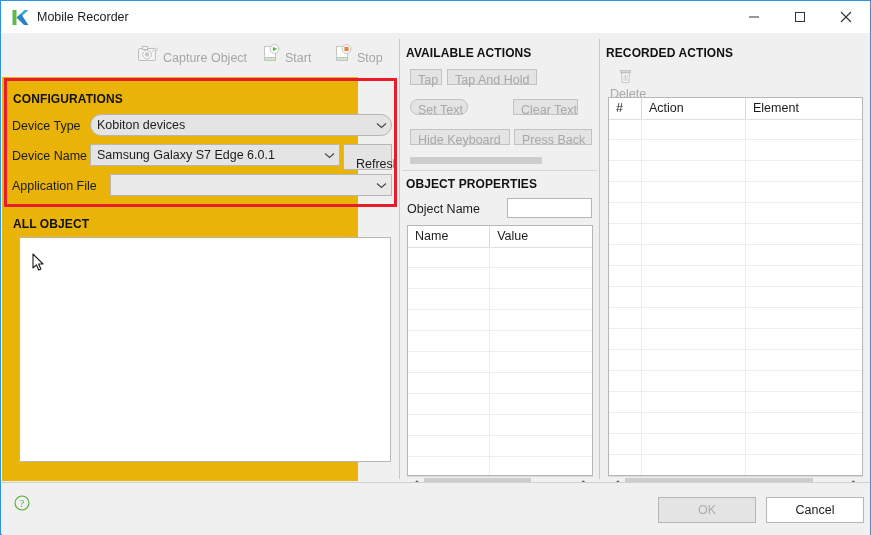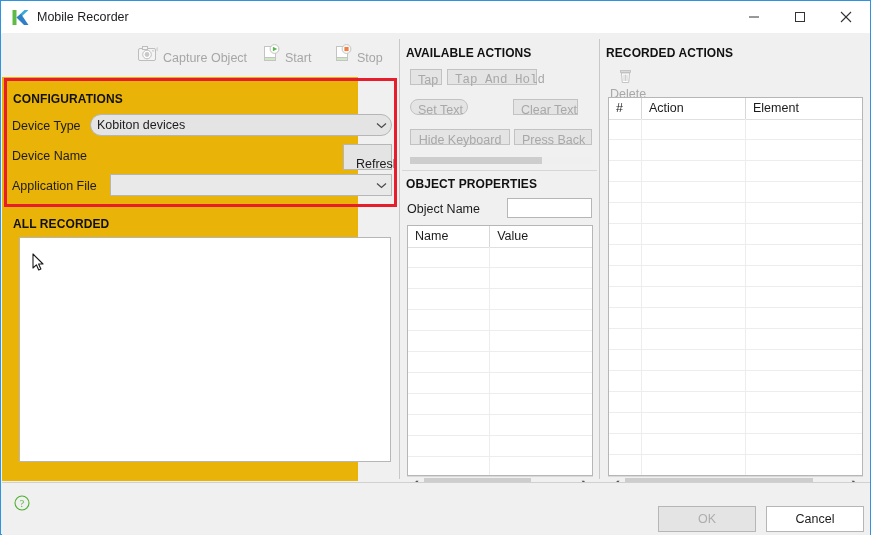--- a/index.html
+++ b/index.html
@@ -211,27 +211,27 @@
   .abtn {
     position: absolute;
     box-sizing: border-box;
     height: 16px;
     background: #e4e4e4;
     border: 1px solid #c2c2c2;
     color: #a8a8a8;
     font-family: "Liberation Sans", sans-serif;
     font-size: 12.5px;
     line-height: 21px;
-    text-align: center;
+    text-align: left;
     white-space: nowrap;
     padding: 0 7px;
     cursor: default;
   }
   #btn-tap          { left: 8px;  top: 30px; width: 32px; }
-  #btn-tap-hold     { left: 45px; top: 30px; width: 90px; font-family: Liberation Mono, monospace; }
+  #btn-tap-hold     { left: 45px; top: 30px; width: 90px; }
   #btn-set-text     { left: 8px;  top: 60px; width: 58px; border-radius: 10px; }
   #btn-clear-text   { left: 71px; top: 60px; width: 65px; margin-left: 40px; }
   #btn-hide-kbd     { left: 8px;  top: 90px; width: 100px; }
   #btn-press-back   { left: 112px;top: 90px; width: 78px; }
 
   #aa-scroll {
     position: absolute;
     left: 8px; top: 118px;
     width: 182px; height: 7px;
     background: #efefef;
@@ -396,21 +396,21 @@
     background: #f0f0f0;
   }
   #help-icon {
     position: absolute;
     left: 12px; top: 12px;
     width: 16px; height: 16px;
     cursor: default;
   }
   .dlgbtn {
     position: absolute;
-    top: 23px;
+    top: 14px;
     height: 26px;
     box-sizing: border-box;
     font-family: "Liberation Sans", sans-serif;
     font-size: 12.5px;
     border: 1px solid #b6b6b6;
     background: #e4e4e4;
     cursor: default;
     padding: 4px;
   }
   #btn-ok { right: 114px; width: 98px; color: #adadad; }
@@ -498,33 +498,41 @@
     <div class="combo" id="combo-device-type">
       <span class="ctext">Kobiton devices</span>
       <span class="carrow">
         <svg width="11" height="7" viewBox="0 0 11 7">
             <polyline points="1,1.5 5.5,5.5 10,1.5" fill="none" stroke="#4a4a4a" stroke-width="1.2"></polyline>
           </svg>
       </span>
     </div>
 
     <div class="field-label" id="lbl-device-name">Device Name</div>
+    <div class="combo" id="combo-device-name">
+      <span class="ctext">Samsung Galaxy S7 Edge 6.0.1</span>
+      <span class="carrow">
+        <svg width="11" height="7" viewBox="0 0 11 7">
+            <polyline points="1,1.5 5.5,5.5 10,1.5" fill="none" stroke="#4a4a4a" stroke-width="1.2"></polyline>
+          </svg>
+      </span>
+    </div>
     <button id="btn-refresh">Refresh</button>
 
     <div class="field-label" id="lbl-app-file">Application File</div>
     <div class="combo" id="combo-app-file">
       <span class="ctext"></span>
       <span class="carrow">
         <svg width="11" height="7" viewBox="0 0 11 7">
             <polyline points="1,1.5 5.5,5.5 10,1.5" fill="none" stroke="#4a4a4a" stroke-width="1.2"></polyline>
           </svg>
       </span>
     </div>
 
-    <div class="section-head" id="allobj-head">ALL RECORDED</div>
+    <div class="section-head" id="allobj-head">ALL OBJECT</div>
     <div id="allobj-tree"></div>
   </div>
 
   <span id="cursor-arrow">
     <svg width="13" height="19" viewBox="0 0 13 19">
       <polygon points="1,1 1,15 4.4,11.8 6.7,17 8.9,16 6.6,11 11,11" fill="#ffffff" stroke="#1a1a1a" stroke-width="1.1" stroke-linejoin="round"></polygon>
     </svg>
   </span>
 
   <div id="red-rect"></div>

